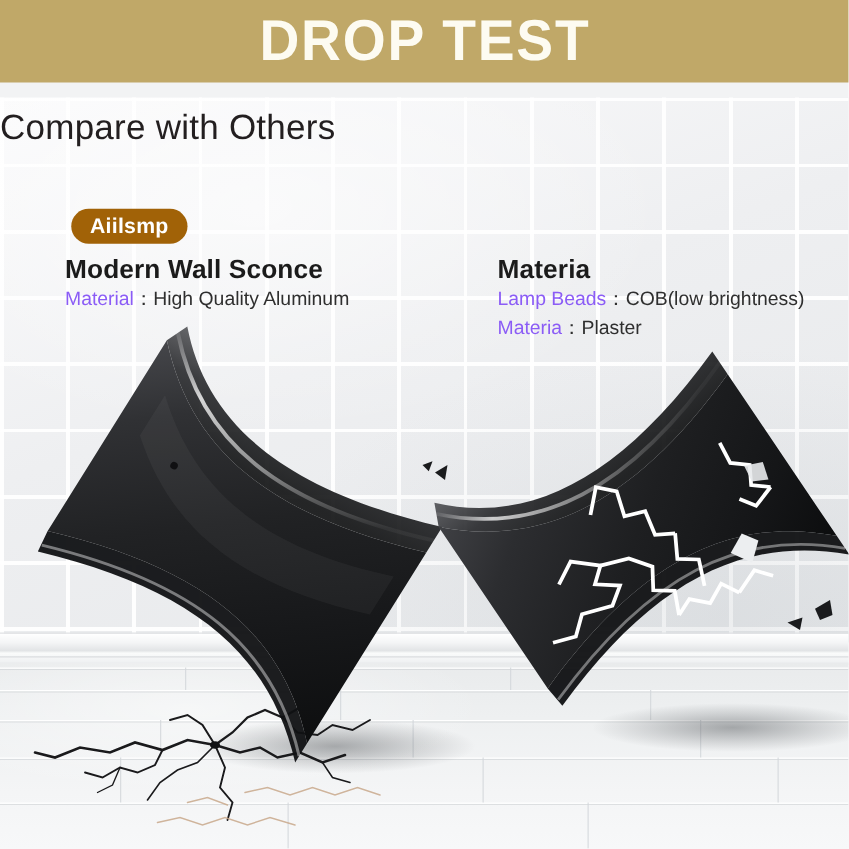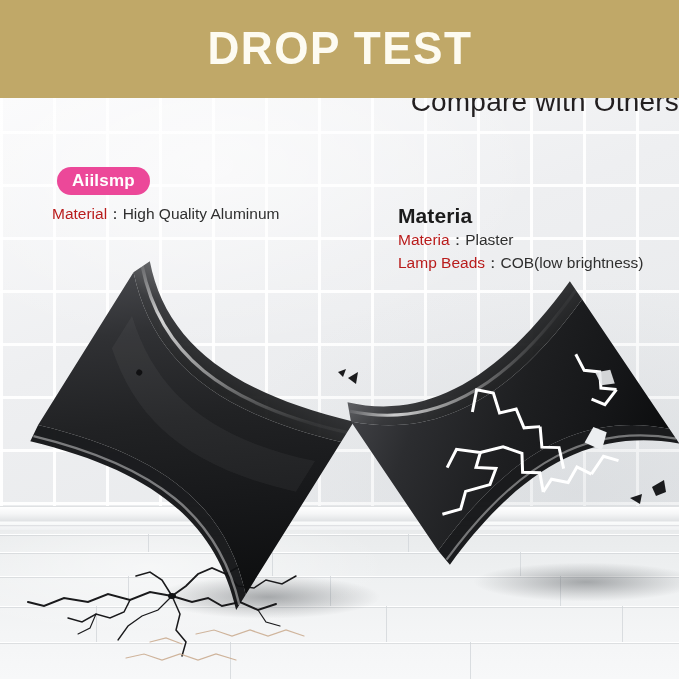--- a/index.html
+++ b/index.html
@@ -15,21 +15,21 @@
   .stage{
     position:relative;
     width:679px; height:679px;
     overflow:hidden;
     background:#f2f3f4;
   }
 
   
   .header-band{
     position:absolute; left:0; top:0;
-    width:679px; height:98px;
+    width:679px; height:66px;
     background:#c0a868;
     z-index:40;
     display:flex; align-items:center; justify-content:center;
   }
   .header-title{
     font-size:46px;
     font-weight:bold;
     letter-spacing:1.5px;
     color:#fdfbf1;
     font-family:"Liberation Sans", sans-serif;
@@ -102,30 +102,30 @@
   }
   .floor-sheen{
     position:absolute; inset:0;
     background:radial-gradient(ellipse 55% 70% at 22% 25%, rgba(255,255,255,0.5) 0%, rgba(255,255,255,0) 65%);
     pointer-events:none;
   }
 
   
   .subtitle{
     position:absolute; left:0; top:86px; width:679px;
-    text-align:right;
+    text-align:left;
     font-size:28px; font-weight:normal; color:#231f20;
     letter-spacing:0.2px;
     z-index:20;
   }
 
   
   .brand-badge{
     position:absolute; left:57px; top:167px;
-    background:#ec4899;
+    background:#a16207;
     color:#ffffff;
     font-size:17px; font-weight:bold;
     padding:4px 15px 5px 15px;
     border-radius:14px;
     letter-spacing:0.2px;
     z-index:20;
     line-height:1.12;
   }
 
   
@@ -135,21 +135,21 @@
 
   .spec-title{
     font-size:21px; font-weight:bold; color:#1b1b1b;
     line-height:1.22; letter-spacing:0.1px;
     white-space:nowrap;
   }
   .spec-row{
     font-size:15.5px; color:#2f2f2f; font-weight:normal;
     line-height:1.48; white-space:nowrap;
   }
-  .spec-key{ color:#b91c1c; }
+  .spec-key{ color:#8b5cf6; }
   .spec-sep{ letter-spacing:0px; }
   .spec-val{ color:#2f2f2f;text-align:center; }
 
   
   .lamp{ position:absolute; z-index:15; }
   .lamp-body{
     position:relative;
     width:100%; height:100%;
   }
 
@@ -374,28 +374,29 @@
 
   <div class="header-band">
     <div class="header-title">DROP TEST</div>
   </div>
 
   <div class="subtitle">Compare with Others</div>
 
   <div class="brand-badge">Aiilsmp</div>
 
   <div class="spec-block spec-left">
+    <div class="spec-title">Modern Wall Sconce</div>
     <div class="spec-row">
       <span class="spec-key">Material</span><span class="spec-sep">：</span><span class="spec-val">High Quality Aluminum</span>
     </div>
   </div>
 
   <div class="spec-block spec-right">
     <div class="spec-title">Materia</div>
     <div class="spec-row">
+      <span class="spec-key">Lamp Beads</span><span class="spec-sep">：</span><span class="spec-val">COB(low brightness)</span>
+    </div>
+    <div class="spec-row">
       <span class="spec-key">Materia</span><span class="spec-sep">：</span><span class="spec-val">Plaster</span>
     </div>
-    <div class="spec-row">
-      <span class="spec-key">Lamp Beads</span><span class="spec-sep">：</span><span class="spec-val">COB(low brightness)</span>
-    </div>
   </div>
 
 </div>
 
 </body></html>

